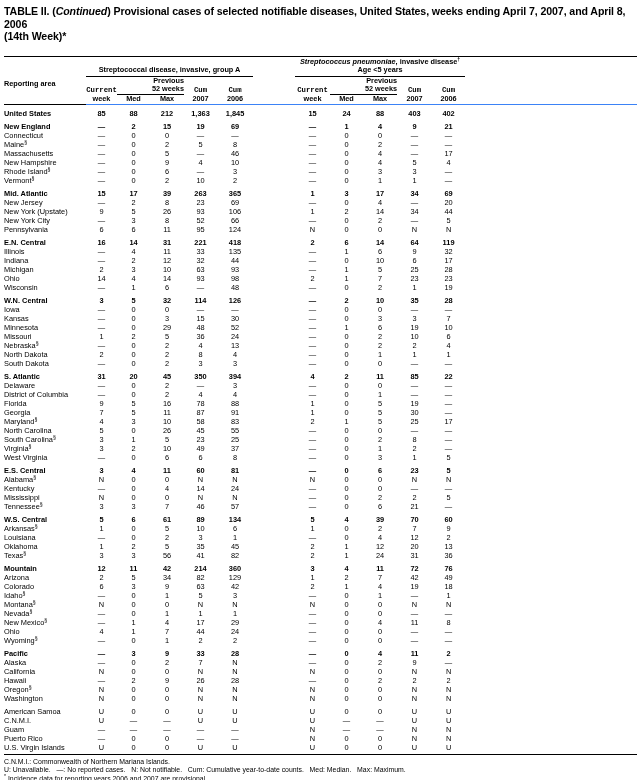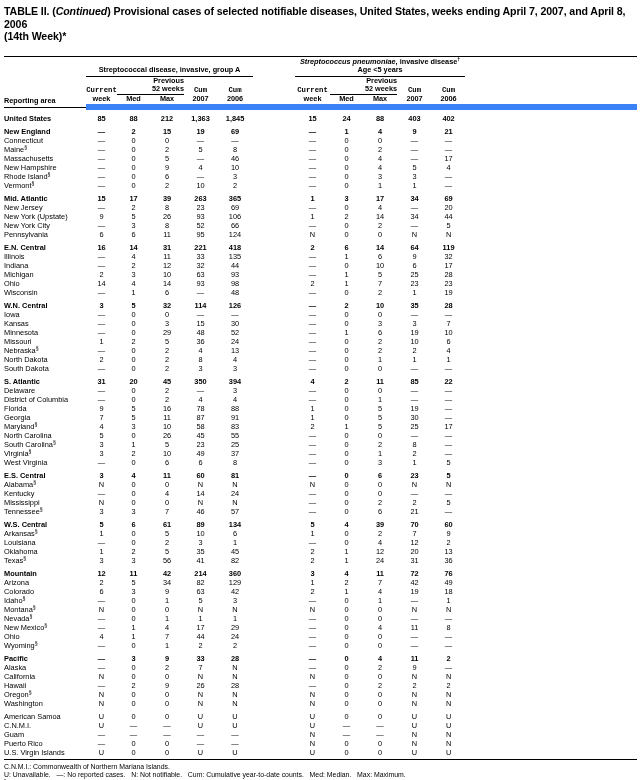--- a/index.html
+++ b/index.html
@@ -11,22 +11,22 @@
   .title i { font-style:italic; }
 
   table { border-collapse:collapse; table-layout:fixed; width:633px; margin-top:1px; }
   th, td { padding:0; }
 
   thead th { font-weight:bold; font-size:7.3px; line-height:8.6px; vertical-align:bottom; }
   th.grp   { border-bottom:1px solid #000; text-align:center; padding-bottom:1px; font-weight:bold; }
   th.grp i { font-style:italic; }
   th.sub-prev { border-bottom:1px solid #000; text-align:right; }
   th.sub-plain{ text-align:center;font-family:Liberation Mono, monospace; }
-  thead tr.bottomrow th { border-bottom:6px solid #3b82f6; text-align:center; padding-bottom:1px; }
-  th.areaH { text-align:left; border-bottom:1px solid #000; padding-bottom:1px; }
+  thead tr.bottomrow th { border-bottom:1px solid #3b82f6; text-align:center; padding-bottom:1px; }
+  th.areaH { text-align:left; border-bottom:1px solid #000; padding-bottom:16px; }
 
   tbody td { font-size:7.4px; line-height:9px; white-space:nowrap; vertical-align:bottom; }
   td.v    { text-align:center; }
   td.area { text-align:left; }
   tr.gap td { padding-top:4px; }
   tr.b td   { font-weight:bold; }
 
   sup { font-size:5.2px; vertical-align:super; line-height:0; }
 
   .footnotes { border-top:1.5px solid #000; margin-top:2px; padding-top:2.5px;

